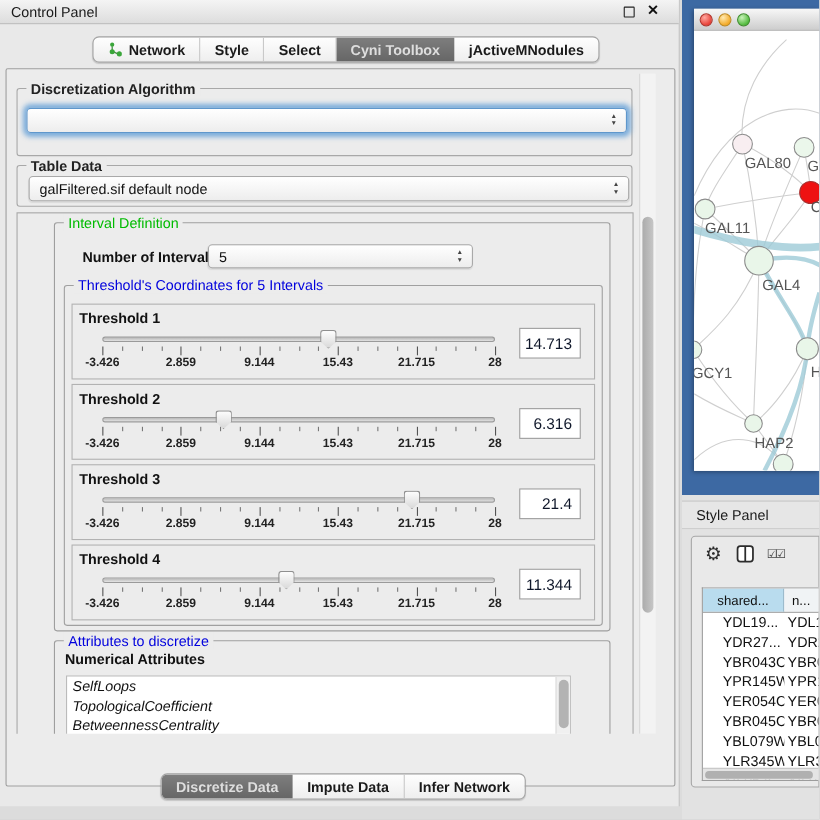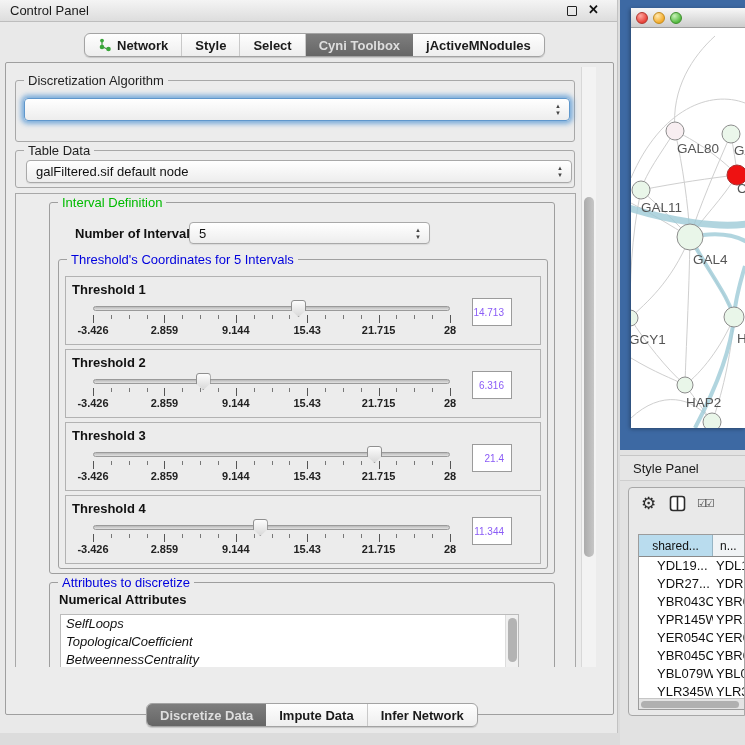--- a/index.html
+++ b/index.html
@@ -36,21 +36,21 @@
 
   
   .vscroll { position:absolute; left:575px; top:4px; width:15px; height:600px;
     background:#f3f3f3; border-left:1px solid #d8d8d8; }
   .vscroll .thumb-v { position:absolute; left:2px; width:10px; border-radius:5px;
     background:linear-gradient(90deg,#ababab,#c6c6c6); }
 
   
   .groupbox { position:absolute; border:1px solid #a8a8a8; border-radius:3px; }
   .groupbox > .gtitle { position:absolute; top:-8px; left:8px; background:#ececec;
-    padding:0 4px; font-size:13px; font-weight:400; color:#222; white-space:nowrap; }
+    padding:0 4px; font-size:13px; font-weight:700; color:#222; white-space:nowrap; }
   .gtitle.green { color:#00bb00; font-weight:500; }
   .gtitle.blue  { color:#0000dd; font-weight:500; }
 
   
   .combo { position:absolute; height:23px; border:1px solid #a9a9a9; border-radius:4px;
     background:linear-gradient(#ffffff,#ededed); font-size:13px; color:#111;
     display:flex; align-items:center; padding:0 22px 0 9px; cursor:pointer;
     box-shadow:0 1px 1px rgba(0,0,0,.08); }
   .combo .spin { position:absolute; right:8px; top:4px; display:flex; flex-direction:column;
     align-items:center; font-size:6px; line-height:7px; color:#444; }
@@ -81,22 +81,22 @@
     background:linear-gradient(#fdfdfd,#d9d9d9); border:1px solid #8f8f8f;
     border-radius:3px 3px 2px 2px; cursor:grab;
     clip-path:polygon(0 0,100% 0,100% 60%,50% 100%,0 60%); }
   .tick-row { position:absolute; left:27px; top:38px; width:357px; height:9px; }
   .tick-row i { position:absolute; top:0; width:1px; background:#777; }
   .tick-row i.maj { height:8px; background:#555; }
   .tick-row i.min { height:4px; }
   .tick-labels { position:absolute; left:27px; top:47px; width:357px; height:13px; }
   .tick-labels b { position:absolute; transform:translateX(-50%); font-size:11px;
     font-weight:600; color:#222; white-space:nowrap; }
-  .val-box { position:absolute; left:406px; top:21px; width:40px; height:28px;
-    border:1px solid #9b9b9b; background:#fff; font-size:10px; color:#8b5cf6;
+  .val-box { position:absolute; left:406px; top:21px; width:56px; height:28px;
+    border:1px solid #9b9b9b; background:#fff; font-size:14px; color:#0f172a;
     display:flex; align-items:center; justify-content:flex-end; padding-right:7px; }
 
   
   .attr-list { position:absolute; left:10px; top:31px; width:459px; height:62px;
     background:#fff; border:1px solid #bbb; overflow:hidden; }
   .attr-list .row { font-size:13px; line-height:18px; padding-left:5px; cursor:pointer; white-space:nowrap;font-style:italic; }
   .list-scroll { position:absolute; right:0; top:0; width:13px; height:100%;
     background:#f0f0f0; border-left:1px solid #ddd; }
   .list-scroll .thumb-v { position:absolute; left:2px; top:3px; width:9px; height:44px;
     border-radius:5px; background:#b3b3b3; }

